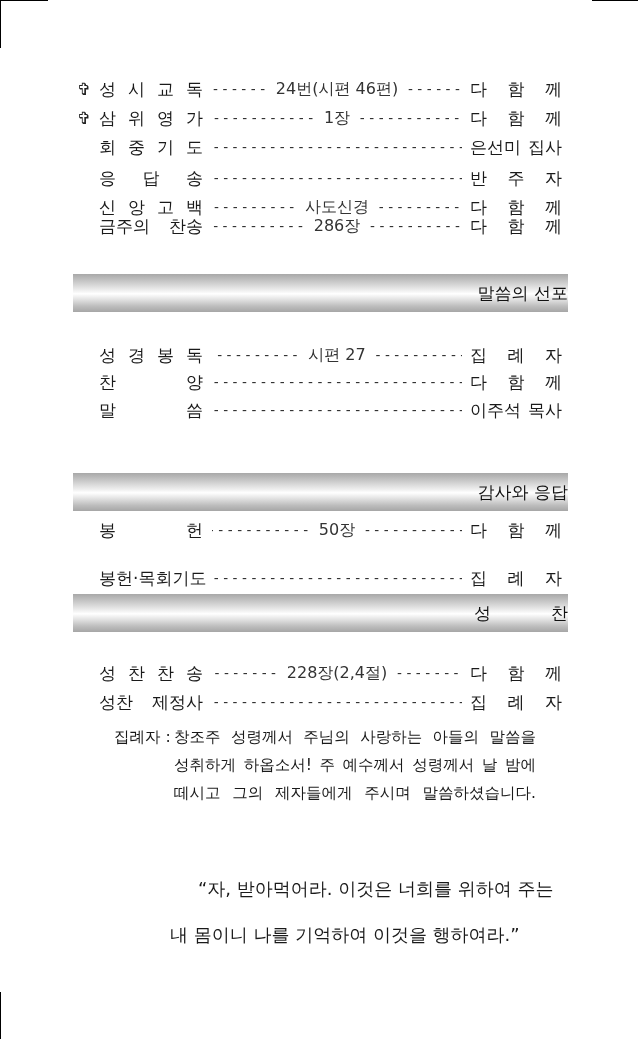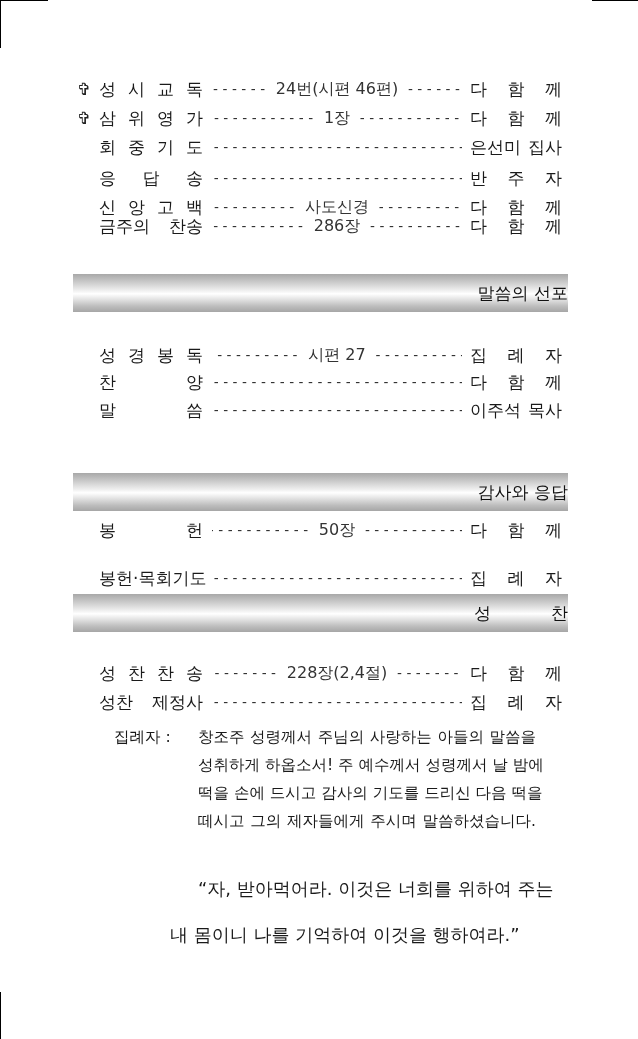--- a/index.html
+++ b/index.html
@@ -107,21 +107,21 @@
       left: 0;
       top: 0;
       white-space: nowrap;
     }
     .prayer .body {
       position: absolute;
       left: 60px;
       top: 0;
       width: 362px;
     }
-    .prayer .body div { white-space: nowrap; text-align-last: justify; text-align: justify; margin-left: 24px; }
+    .prayer .body div { white-space: nowrap; text-align-last: justify; text-align: justify; }
 
     .quote {
       position: absolute;
       left: 160px;
       width: 374px;
       font-size: 18px;
       line-height: 30px;
     }
     .quote div { white-space: nowrap; }
     .quote .q1 { padding-left: 38px; text-align: justify; text-align-last: justify; }
@@ -371,21 +371,20 @@
     <span>례</span>
     <span>자</span>
   </span>
 </div>
 
 <div class="prayer" style="top:723px;">
   <span class="who-lbl">집례자 :</span>
   <div class="body">
     <div>창조주 성령께서 주님의 사랑하는 아들의 말씀을</div>
     <div>성취하게 하옵소서! 주 예수께서 성령께서 날 밤에</div>
-    <div>떡을 손에 드시고 감사의 기도를 드리신 다음 떡을</div>
     <div>떼시고 그의 제자들에게 주시며 말씀하셨습니다.</div>
   </div>
 </div>
 
 <div class="quote" style="top:874px;">
   <div class="q1">“자, 받아먹어라. 이것은 너희를 위하여 주는</div>
   <div class="q2">내 몸이니 나를 기억하여 이것을 행하여라.”</div>
 </div>
 
 </body></html>

